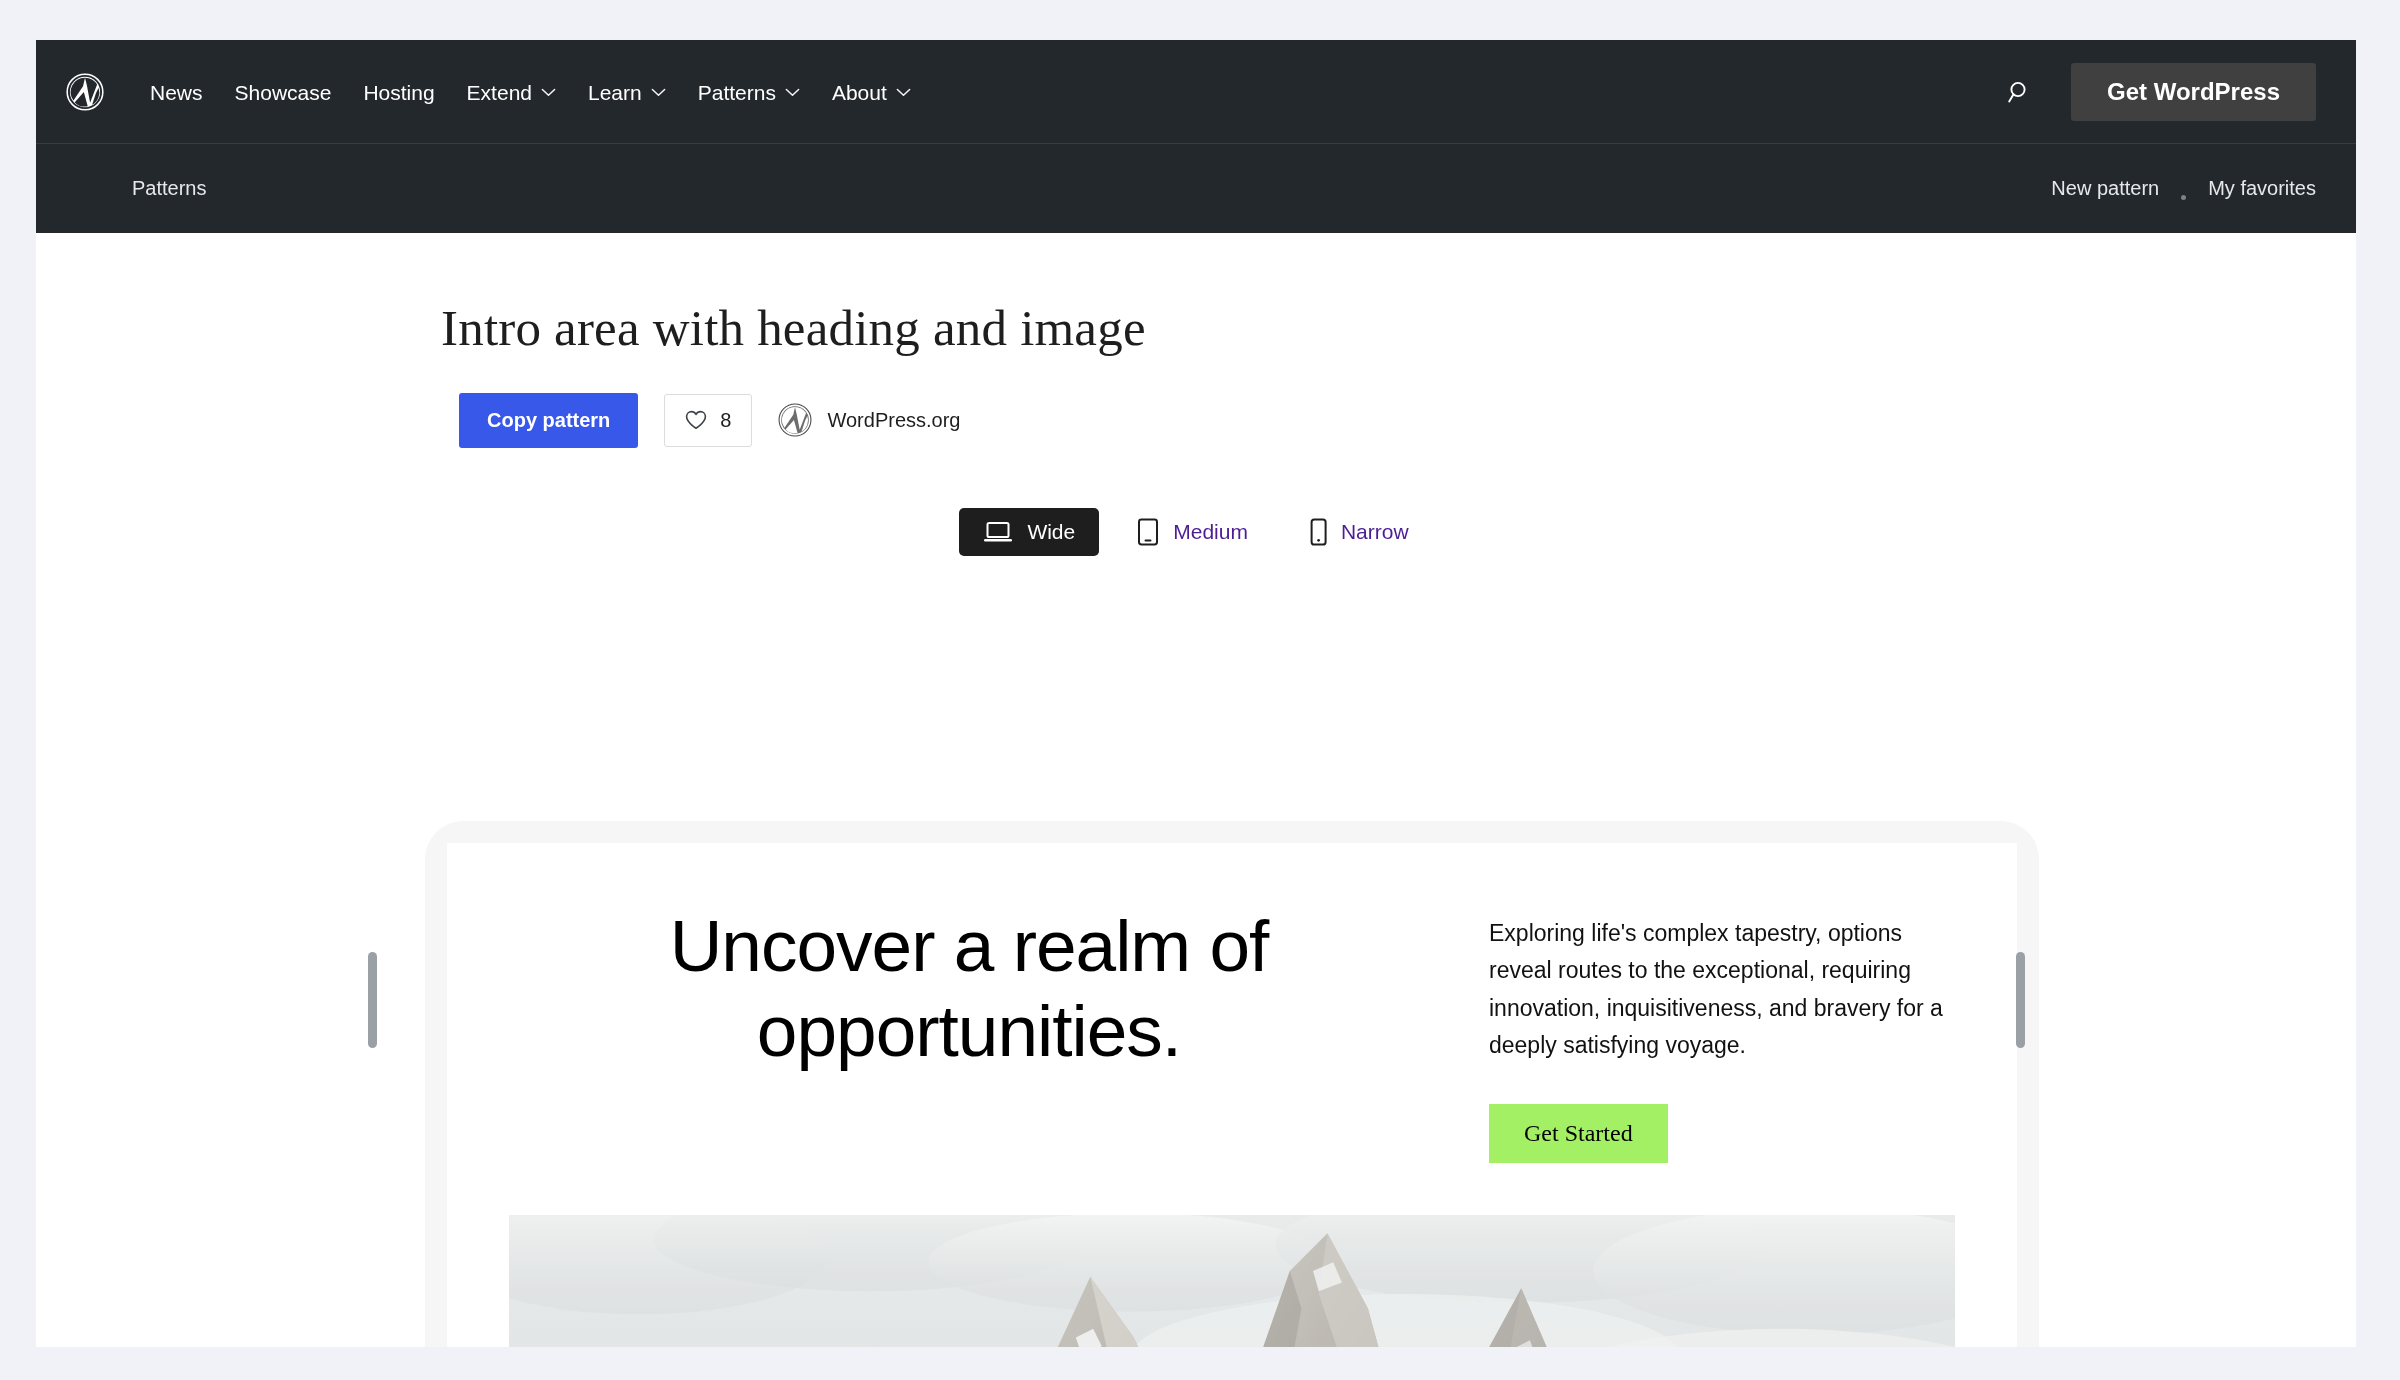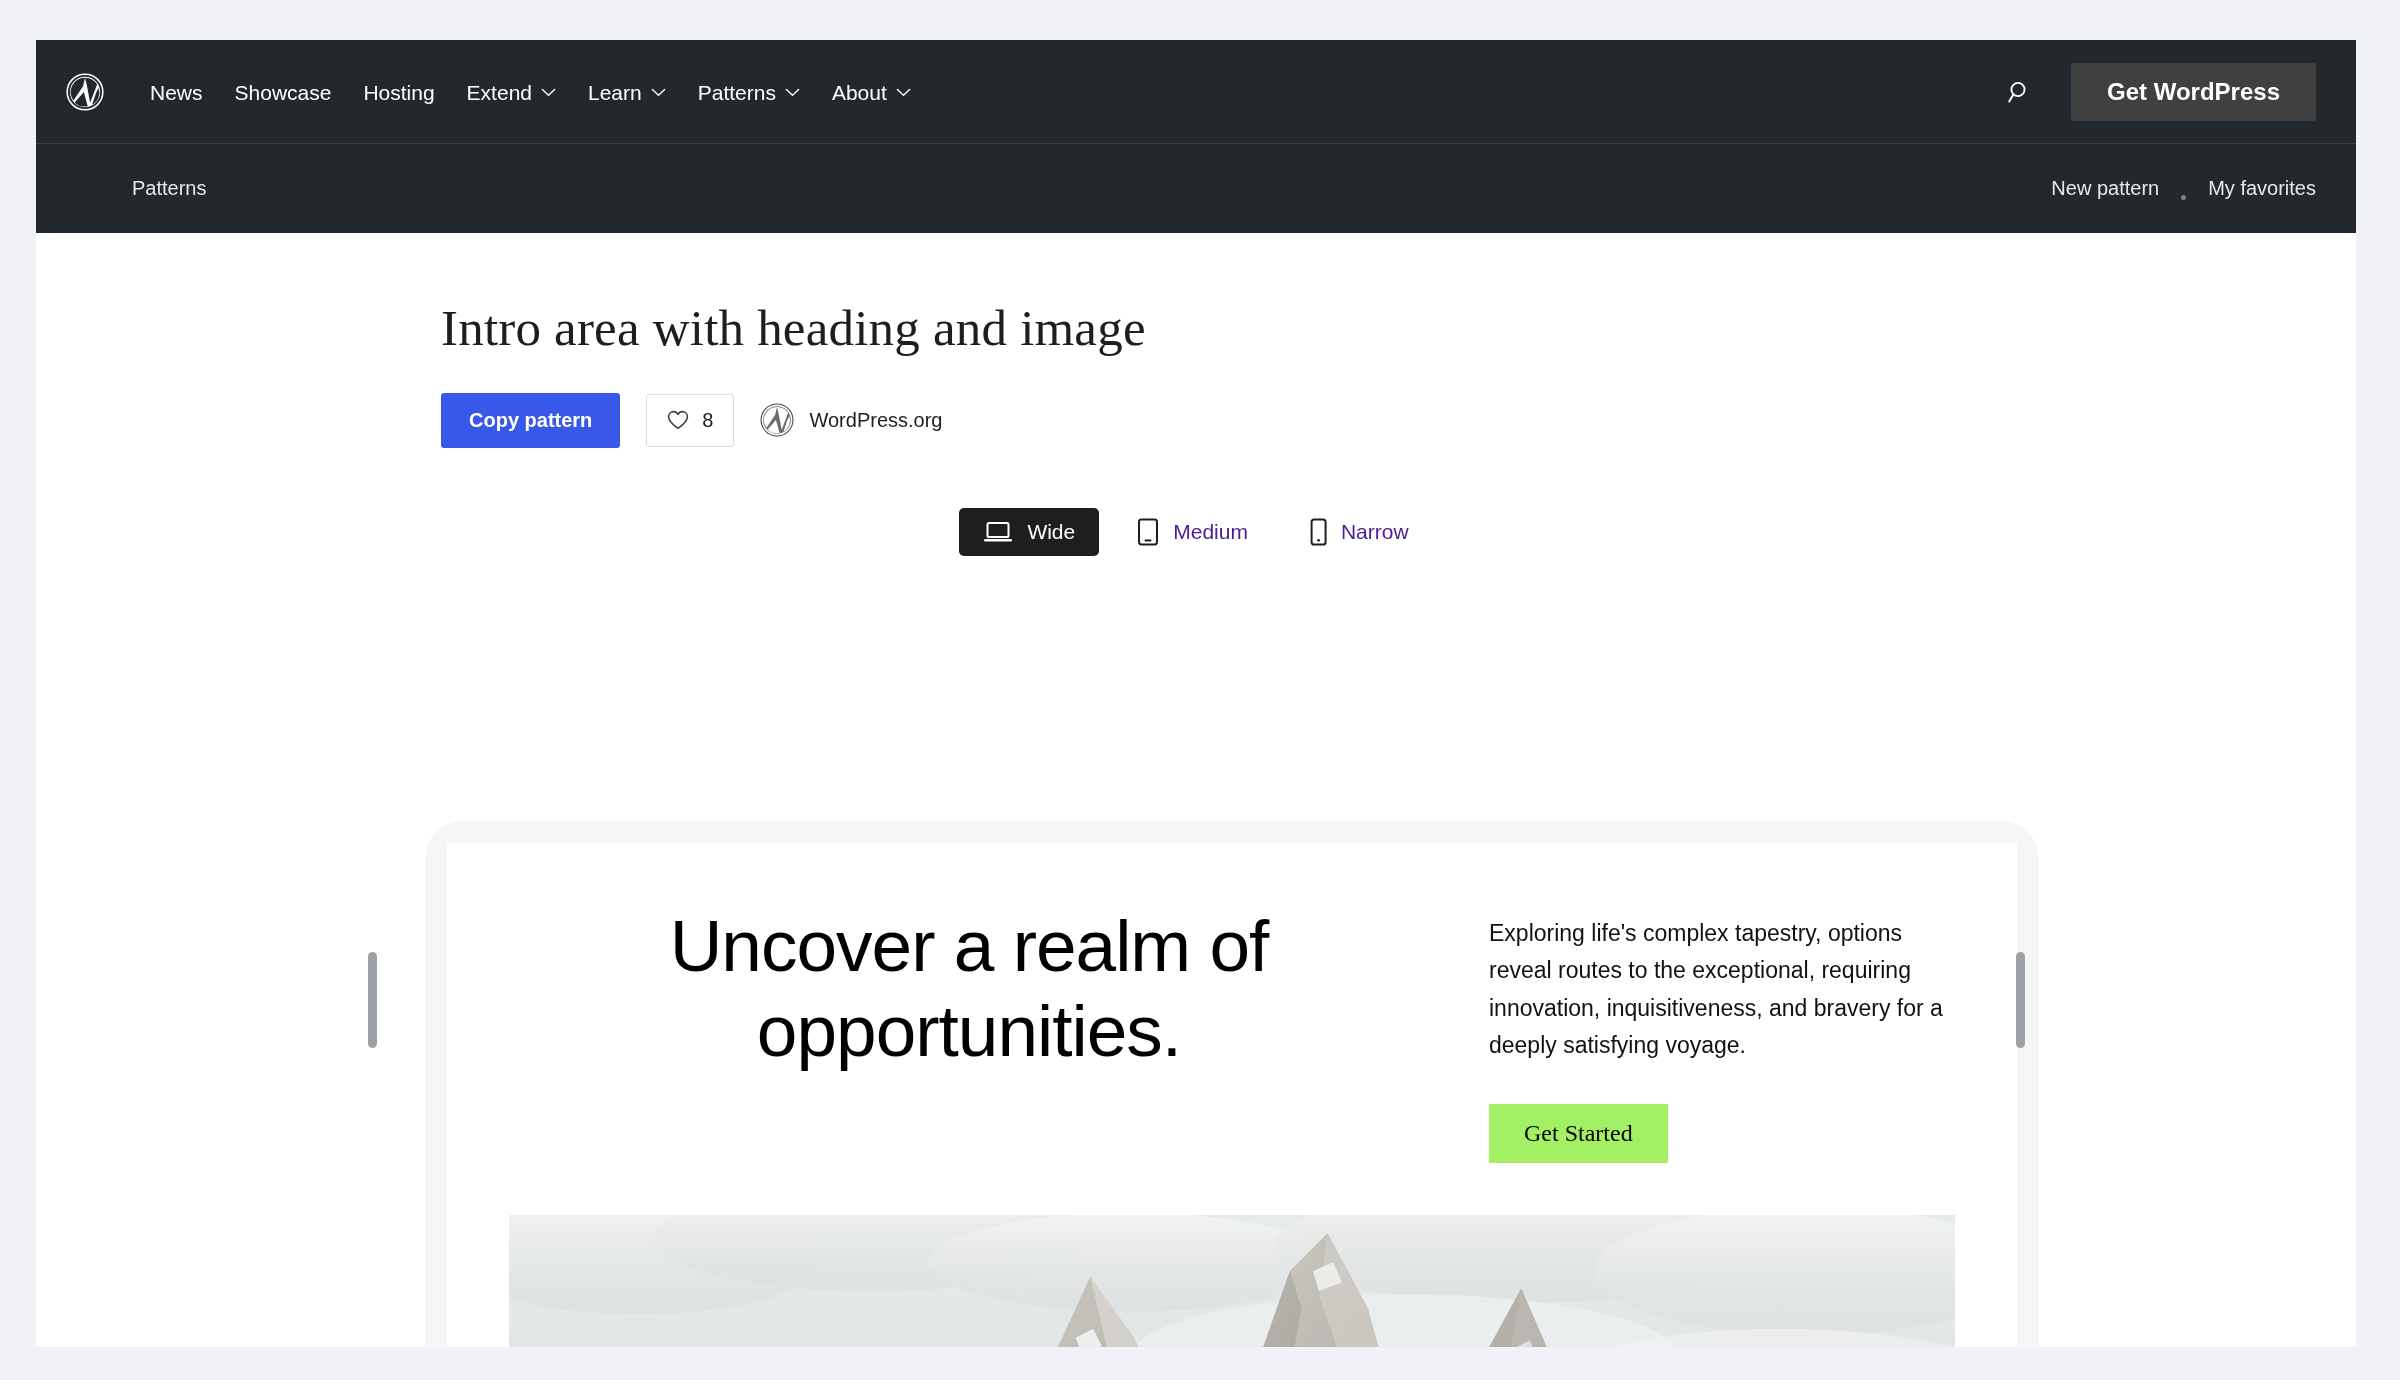--- a/index.html
+++ b/index.html
@@ -149,20 +149,21 @@
     color: #1e1e1e;
     letter-spacing: .2px;
     line-height: 1.15;
   }
 
   .action-row {
     display: flex;
     align-items: center;
     gap: 26px;
     margin-top: 35px;
+    margin-left: 18px;
   }
   .copy-btn {
     background: #3858e9;
     color: #fff;
     border: none;
     border-radius: 3px;
     font-size: 20px;
     font-weight: bold;
     padding: 16px 28px;
     cursor: pointer;

